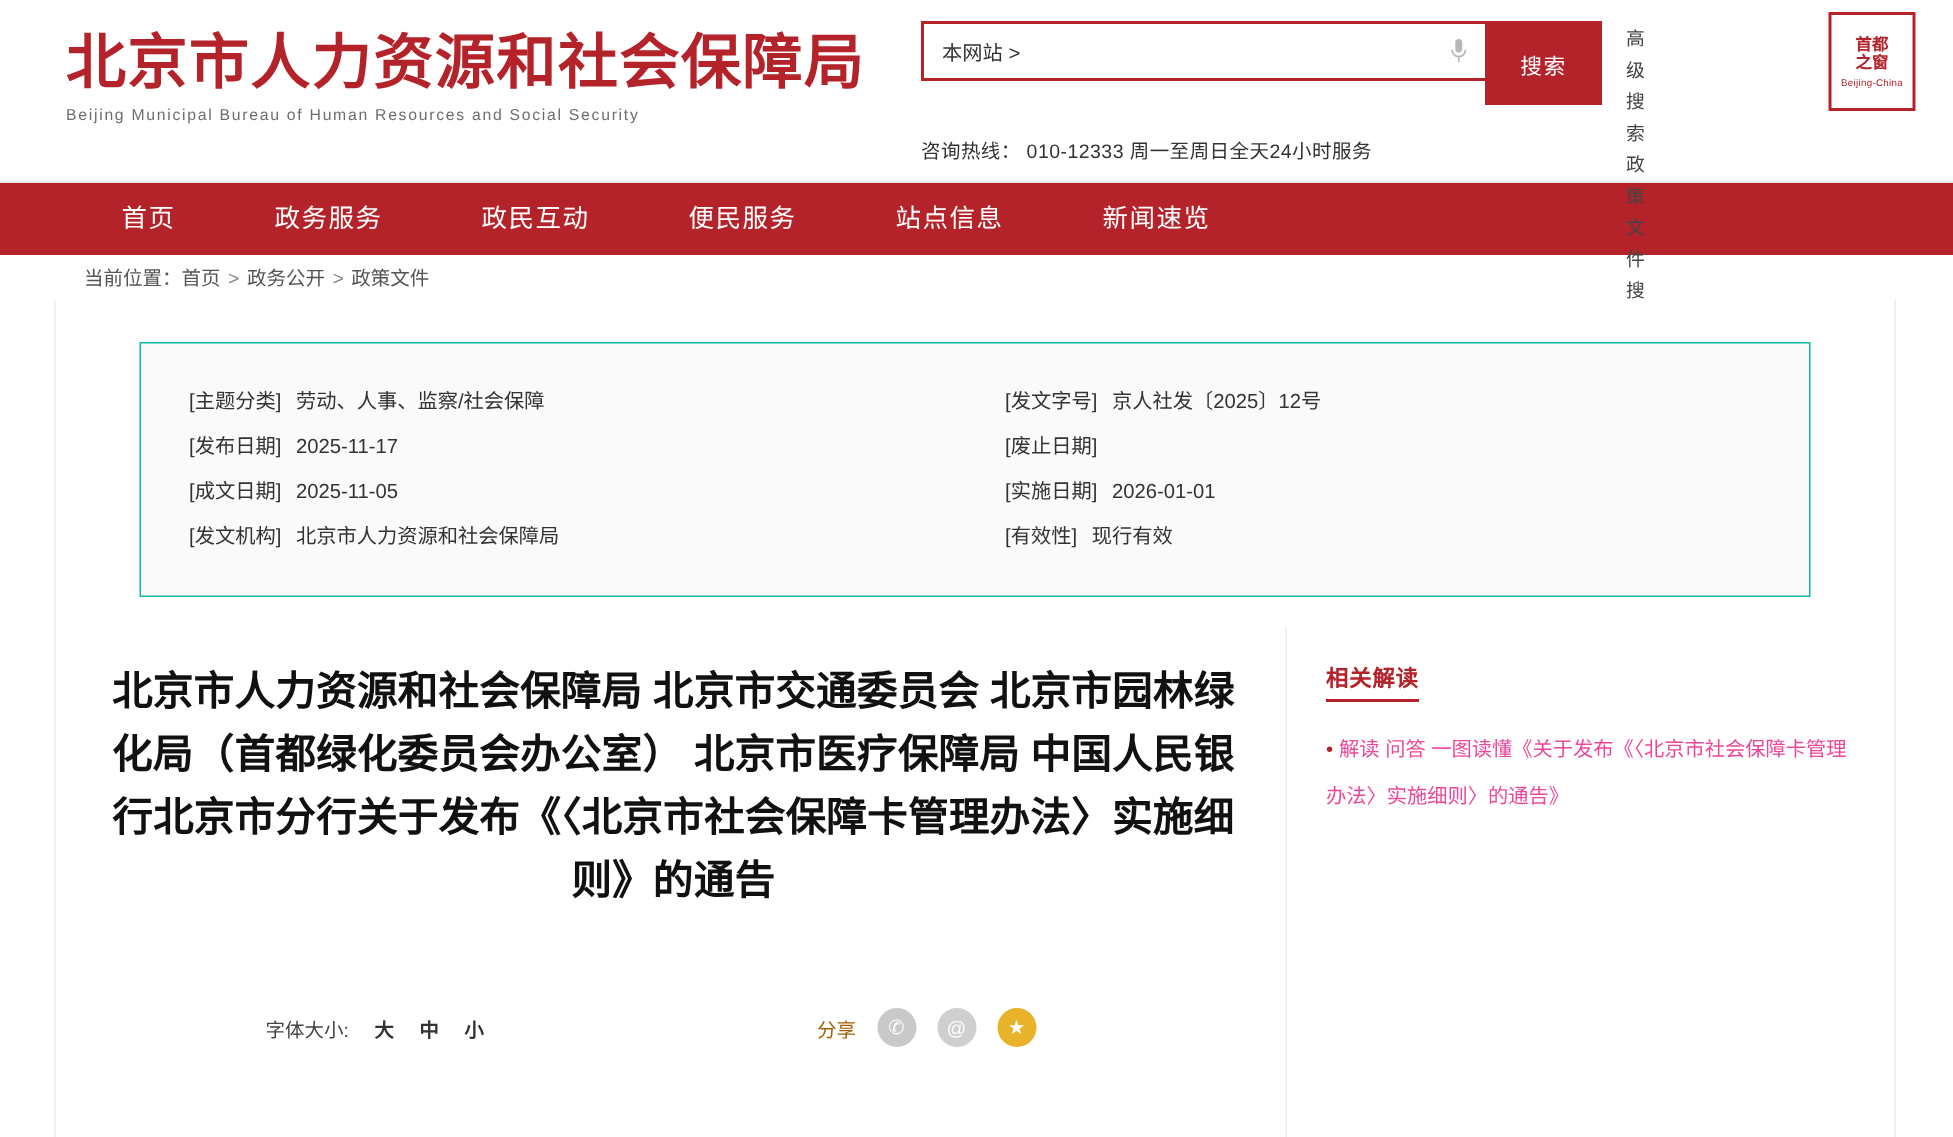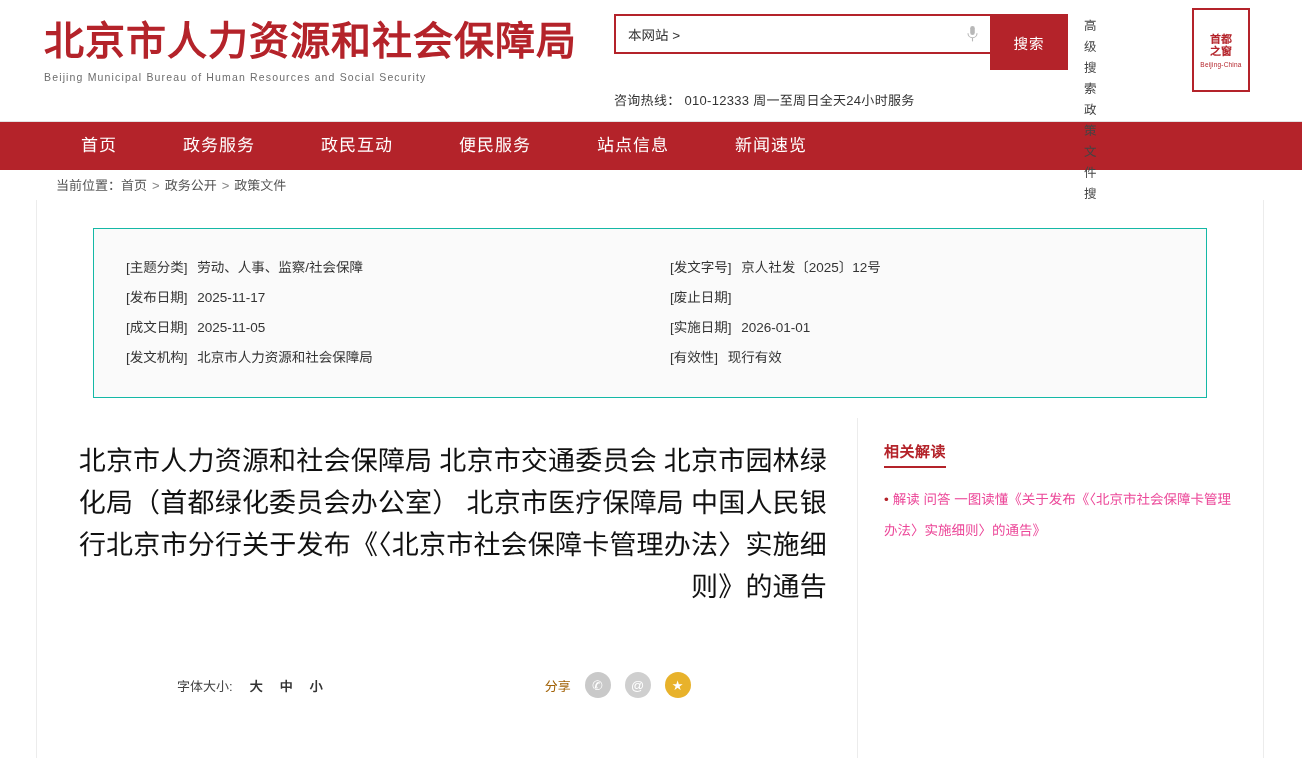--- a/index.html
+++ b/index.html
@@ -113,22 +113,22 @@
     position: absolute;
     left: 614px; top: 90px;
     font-size: 13px;
     color: #333;
     letter-spacing: .3px;
     white-space: nowrap;
   }
 
   .emblem {
     position: absolute;
-    right: 52px; top: 8px;
-    width: 58px; height: 84px;
+    right: 25px; top: 8px;
+    width: 58px; height: 66px;
     border: 2px solid #b4232a;
     display: flex;
     flex-direction: column;
     align-items: center;
     justify-content: center;
     color: #b4232a;
   }
   .emblem-glyphs {
     font-size: 11px;
     line-height: 12px;
@@ -212,23 +212,23 @@
     margin-top: 20px;
     height: 340px;
   }
   .article {
     flex: 0 0 820px;
     padding: 22px 30px 0 34px;
   }
   .art-title {
     font-size: 27px;
     line-height: 42px;
-    text-align: right;
+    text-align: center;
     color: #111;
-    font-weight: normal;
+    font-weight: bold;
     font-family: "Liberation Serif", "DejaVu Serif", serif;
     letter-spacing: .2px;
   }
   .art-tools {
     margin-top: 64px;
     display: flex;
     align-items: center;
     font-size: 13px;
     color: #555;
   }

